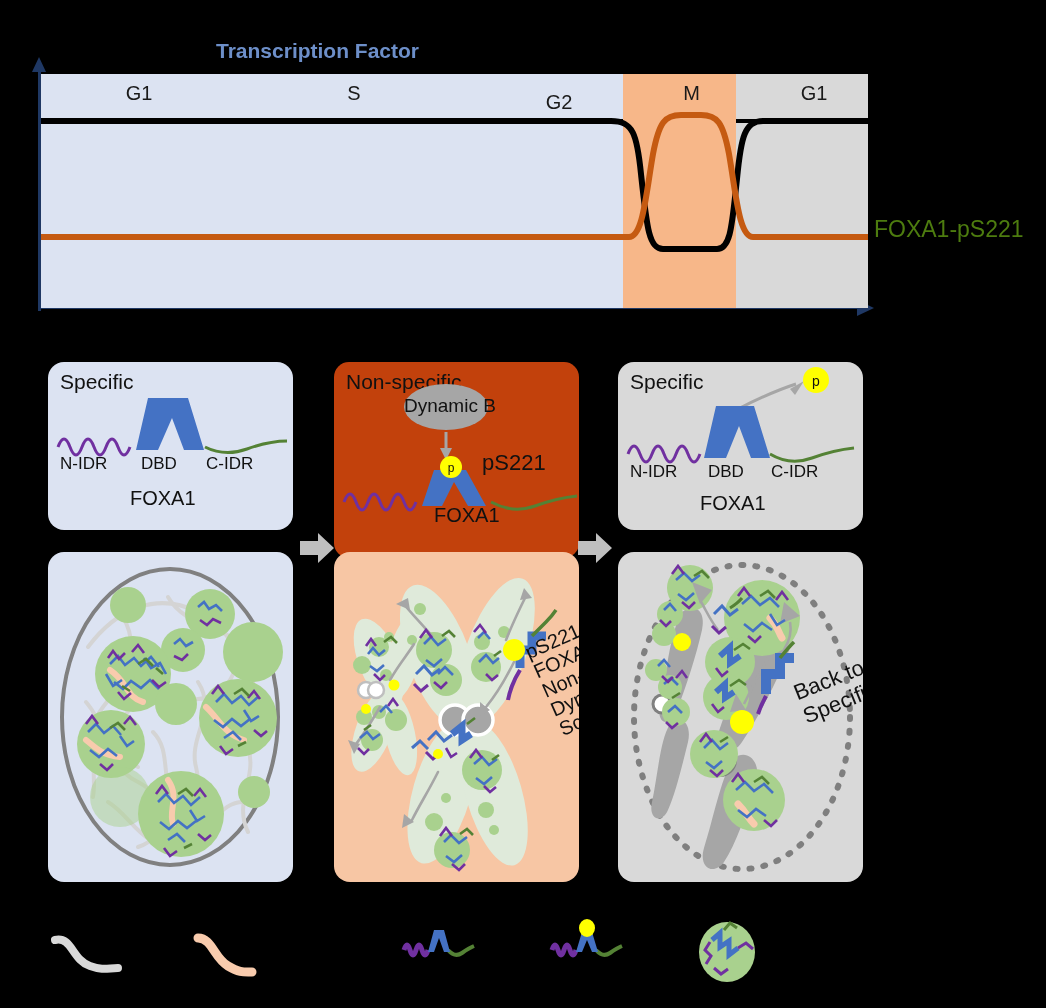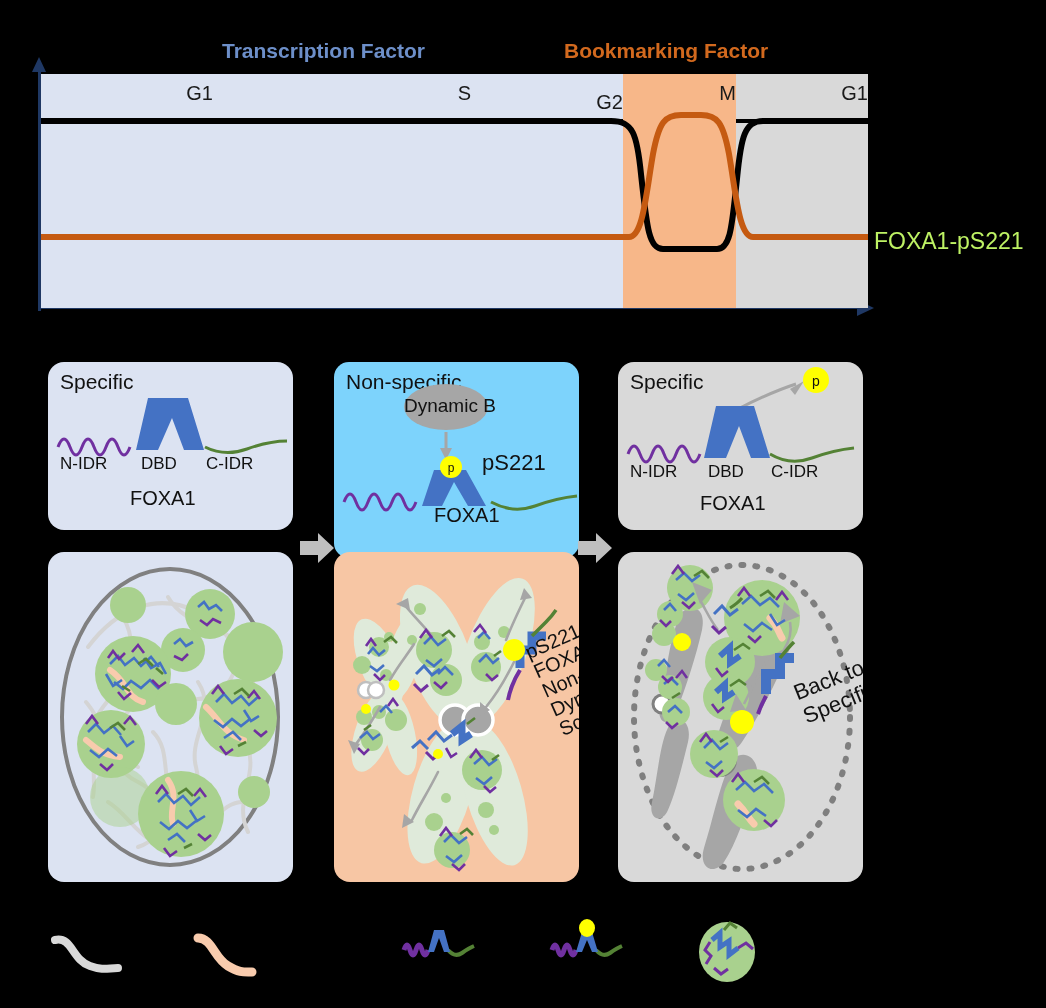--- a/index.html
+++ b/index.html
@@ -2,50 +2,49 @@
 <html><head>
 <meta charset="utf-8">
 <style>
   html,body{margin:0;padding:0;background:#000;}
   body{width:1046px;height:1008px;position:relative;overflow:hidden;
        font-family:"Liberation Sans","DejaVu Sans",sans-serif;}
   .abs{position:absolute;}
   
   #chart-region{left:0;top:0;width:1046px;height:330px;}
   .chart-title{font-size:21px;font-weight:bold;white-space:nowrap;}
-  #title-tf{left:222px;top:39px;color:#6d8fc9;}
+  #title-tf{left:216px;top:39px;color:#6d8fc9;}
   #title-bf{left:564px;top:39px;color:#d2691e;}
   #plot-body{left:41px;top:74px;width:827px;height:234px;}
   .band{position:absolute;top:0;height:234px;}
   .phase-label{position:absolute;top:80px;font-size:20px;color:#1a1a1a;
-     text-align:right;white-space:nowrap;}
+     text-align:center;white-space:nowrap;padding-left:12px;}
   #axis-y{left:38px;top:66px;width:3px;height:245px;background:#1f3864;}
   #axis-x{left:38px;top:306px;width:832px;height:3px;background:#1f3864;}
   #arrow-up{left:32px;top:57px;width:0;height:0;
      border-left:7px solid transparent;border-right:7px solid transparent;
      border-bottom:15px solid #1f3864;}
   #arrow-right{left:857px;top:300px;width:0;height:0;
      border-top:8px solid transparent;border-bottom:8px solid transparent;
      border-left:17px solid #1f3864;}
-  #label-foxa1ps221{left:874px;top:228px;font-size:23px;color:#bef264;white-space:nowrap;}
+  #label-foxa1ps221{left:874px;top:216px;font-size:23px;color:#4d7c0f;white-space:nowrap;}
   
   .panel{position:absolute;border-radius:16px;overflow:hidden;}
   .panel-title{position:absolute;font-size:21px;color:#111;white-space:nowrap;}
   .sub-label{position:absolute;font-size:17px;color:#111;white-space:nowrap;}
   .flow-arrow{position:absolute;width:34px;height:30px;}
   
   #legend-row{left:0;top:900px;width:1046px;height:108px;}
 </style>
 </head>
 <body>
 
 <div class="abs" id="chart-region">
 
   <div class="chart-title abs" id="title-tf">Transcription Factor</div>
-  <div class="chart-title abs" id="title-bf">Bookmarking Factor</div>
 
   <div class="abs" id="axis-y"></div>
   <div class="abs" id="arrow-up"></div>
   <div class="abs" id="axis-x"></div>
   <div class="abs" id="arrow-right"></div>
 
   <div class="abs" id="plot-body">
 
     <div class="band" style="left:0px;width:172px;background:#dce3f2;"></div>
     <div class="band" style="left:172px;width:258px;background:#dce3f2;"></div>
@@ -88,21 +87,21 @@
   <div class="sub-label" style="left:158px;top:92px;">C-IDR</div>
   <div class="sub-label" style="left:82px;top:125px;font-size:20px;">FOXA1</div>
 </div>
 
 <div class="flow-arrow" style="left:300px;top:533px;">
   <svg width="34" height="30">
       <path d="M0,8 L18,8 L18,0 L34,15 L18,30 L18,22 L0,22 Z" fill="#bfbfbf"></path>
     </svg>
 </div>
 
-<div class="panel" style="left:334px;top:362px;width:245px;height:196px;background:#7dd3fc;border-radius:15px;">
+<div class="panel" style="left:334px;top:362px;width:245px;height:196px;background:#c2410c;border-radius:15px;">
   <div class="panel-title" style="left:12px;top:8px;">Non-specific</div>
   <svg width="245" height="168" style="position:absolute;left:0;top:0">
     <ellipse cx="112" cy="45" rx="42" ry="23" fill="#a6a6a6"></ellipse>
     <path d="M112,70 L112,88" stroke="#a6a6a6" stroke-width="3"></path>
     <path d="M106,86 L118,86 L112,98 Z" fill="#a6a6a6"></path>
     <path d="M10,140 q6,-16 12,0 t12,0 t12,0 t12,0 t12,0 t12,0" fill="none" stroke="#7030a0" stroke-width="3"></path>
     <path d="M157,140 q22,12 44,4 t42,-10" fill="none" stroke="#548235" stroke-width="3"></path>
     <path d="M88,144 L100,108 L132,108 L152,144 L134,144 L120,120 L108,144 Z" fill="#4472c4"></path>
     <circle cx="117" cy="105" r="11" fill="#ffff00"></circle>
     <text x="117" y="110" font-size="12" text-anchor="middle" fill="#111" font-family="Liberation Sans, sans-serif">p</text>

